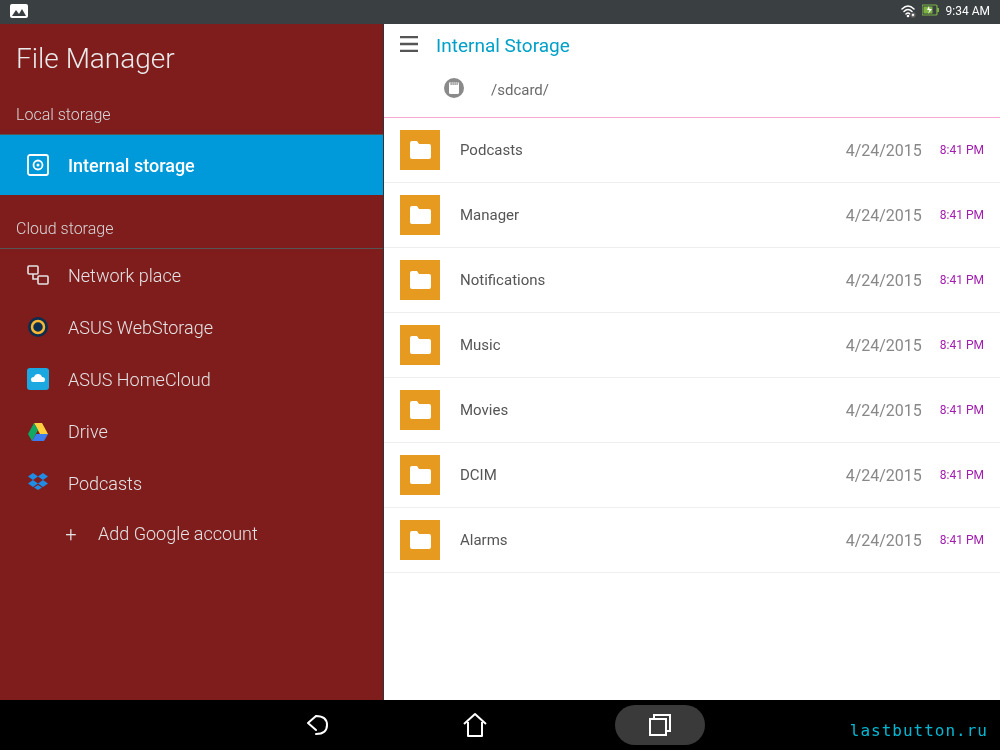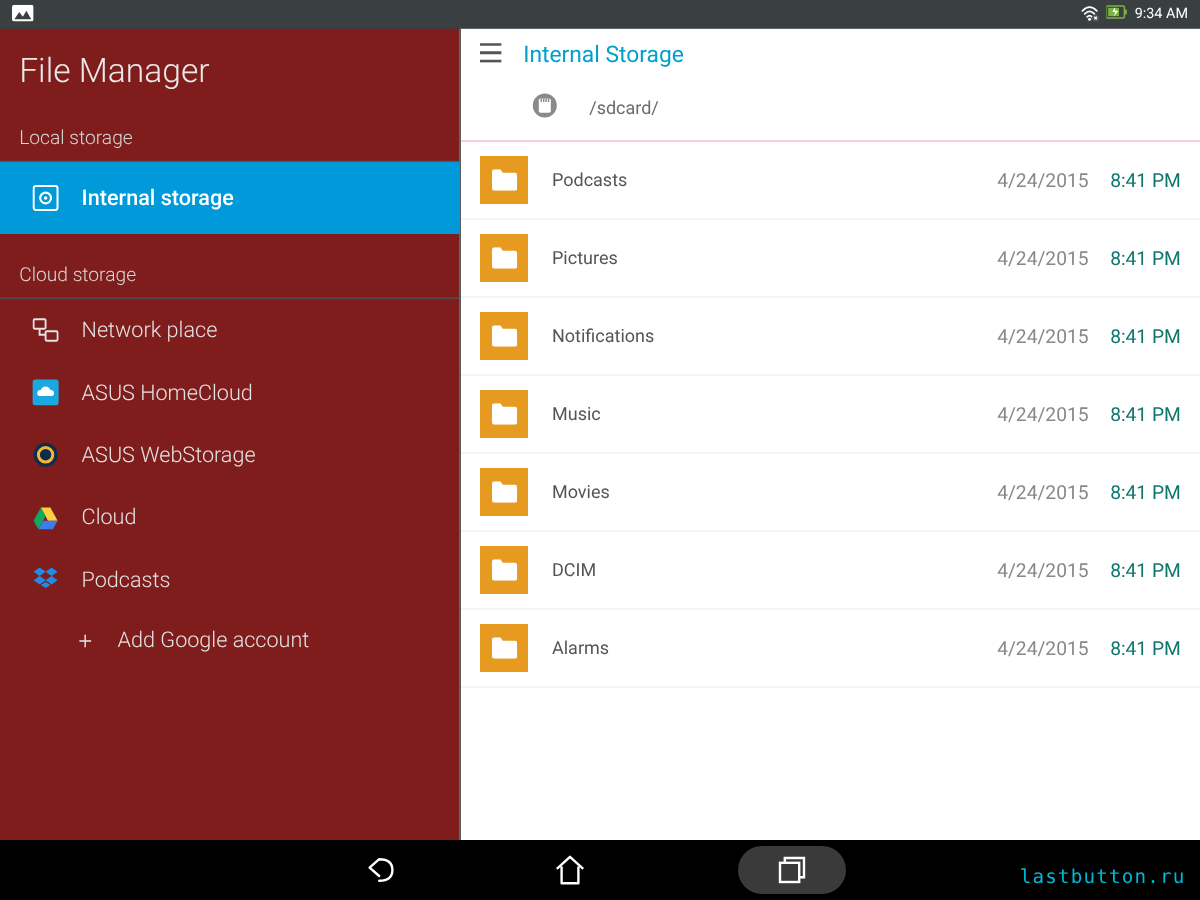--- a/index.html
+++ b/index.html
@@ -18,21 +18,21 @@
   .content { flex: 1; background: #fff; display: flex; flex-direction: column; overflow: hidden; border-left: 1px solid #333; }
   .content-header { display: flex; align-items: center; gap: 18px; padding: 10px 16px; }
   .content-title { color: #00a0c8; font-size: 19px; font-weight: 400; }
   .path-row { display: flex; align-items: center; gap: 26px; padding: 10px 16px 14px 16px; margin-left: 43px; }
   .path-text { color: #6b6b6b; font-size: 15px; }
   .file-list { flex: 1; overflow-y: auto; border-top: 1px solid #f9a8d4; }
   .file-row { display: flex; align-items: center; padding: 12px 16px; border-bottom: 1px solid #eee; cursor: pointer; }
   .folder-icon { width: 40px; height: 40px; background: #e69a1f; display: flex; align-items: center; justify-content: center; margin-right: 20px; flex: none; }
   .file-name { flex: 1; font-size: 15px; color: #555; }
   .file-date { font-size: 16px; color: #888; margin-right: 18px; }
-  .file-time { font-size: 16px; color: #0f766e; text-align: right; }
+  .file-time { font-size: 12px; color: #a21caf; text-align: right; }
   .navbar { height: 50px; background: #000; display: flex; align-items: center; justify-content: center; gap: 120px; position: relative; }
   .nav-btn { width: 40px; height: 40px; display: flex; align-items: center; justify-content: center; cursor: pointer; border-radius: 20px; }
   .nav-btn.recent { background: #3a3a3a; border-radius: 24px; width: 90px; height: 40px; }
   .watermark { position: absolute; right: 12px; bottom: 10px; color: #00b8d4; font-size: 16px; letter-spacing: 1px; font-family: monospace; }
 </style>
 </head>
 <body>
 
 <div class="status-bar">
   <div class="status-left">
@@ -91,46 +91,46 @@
             <rect x="11" y="12" width="10" height="8" rx="1" fill="none" stroke="#e3e3e3" stroke-width="1.6"></rect>
             <path d="M6 10 V15 H11" stroke="#e3e3e3" stroke-width="1.6" fill="none"></path>
           </svg>
       </span>
       <span>Network place</span>
     </div>
 
     <div class="nav-item">
       <span class="nav-icon">
         <svg width="22" height="22" viewBox="0 0 22 22">
+            <circle cx="11" cy="11" r="10" fill="#0b2d4f"></circle>
+            <circle cx="11" cy="11" r="6" fill="none" stroke="#f7b733" stroke-width="2.5"></circle>
+          </svg>
+      </span>
+      <span>ASUS WebStorage</span>
+    </div>
+
+    <div class="nav-item">
+      <span class="nav-icon">
+        <svg width="22" height="22" viewBox="0 0 22 22">
             <rect width="22" height="22" rx="3" fill="#1ba8e0"></rect>
             <path d="M6 14 Q4 14 4 11.5 Q4 9 7 9 Q8 6 11 6 Q14 6 15 9 Q18 9 18 11.5 Q18 14 16 14 Z" fill="#fff"></path>
           </svg>
       </span>
       <span>ASUS HomeCloud</span>
-    </div>
-
-    <div class="nav-item">
-      <span class="nav-icon">
-        <svg width="22" height="22" viewBox="0 0 22 22">
-            <circle cx="11" cy="11" r="10" fill="#0b2d4f"></circle>
-            <circle cx="11" cy="11" r="6" fill="none" stroke="#f7b733" stroke-width="2.5"></circle>
-          </svg>
-      </span>
-      <span>ASUS WebStorage</span>
     </div>
 
     <div class="nav-item">
       <span class="nav-icon">
         <svg width="22" height="22" viewBox="0 0 22 22">
             <path d="M7 3 L15 3 L21 14 L13 14 Z" fill="#ffcf3f"></path>
             <path d="M7 3 L1 14 L5 21 L11 10 Z" fill="#11a861"></path>
             <path d="M5 21 L17 21 L21 14 L9 14 Z" fill="#3b7ded"></path>
           </svg>
       </span>
-      <span>Cloud</span>
+      <span>Drive</span>
     </div>
 
 
     <div class="nav-item">
       <span class="nav-icon">
         <svg width="22" height="20" viewBox="0 0 22 20">
             <path d="M6 0 L11 3.5 L6 7 L1 3.5 Z M16 0 L21 3.5 L16 7 L11 3.5 Z M6 7 L11 10.5 L6 14 L1 10.5 Z M16 7 L21 10.5 L16 14 L11 10.5 Z M11 12 L15 14.5 L11 17 L7 14.5 Z" fill="#1f8ce6"></path>
           </svg>
       </span>
       <span>Podcasts</span>
@@ -176,21 +176,21 @@
           <div class="file-name">Podcasts</div>
           <div class="file-date">4/24/2015</div>
           <div class="file-time">8:41 PM</div>
         </div>
         <div class="file-row">
           <div class="folder-icon">
             <svg width="22" height="18" viewBox="0 0 22 18">
               <path d="M1 2 Q1 0 3 0 H8 L10 3 H20 Q22 3 22 5 V16 Q22 18 20 18 H3 Q1 18 1 16 Z" fill="#fff"></path>
             </svg>
           </div>
-          <div class="file-name">Pictures</div>
+          <div class="file-name">Manager</div>
           <div class="file-date">4/24/2015</div>
           <div class="file-time">8:41 PM</div>
         </div>
         <div class="file-row">
           <div class="folder-icon">
             <svg width="22" height="18" viewBox="0 0 22 18">
               <path d="M1 2 Q1 0 3 0 H8 L10 3 H20 Q22 3 22 5 V16 Q22 18 20 18 H3 Q1 18 1 16 Z" fill="#fff"></path>
             </svg>
           </div>
           <div class="file-name">Notifications</div>

